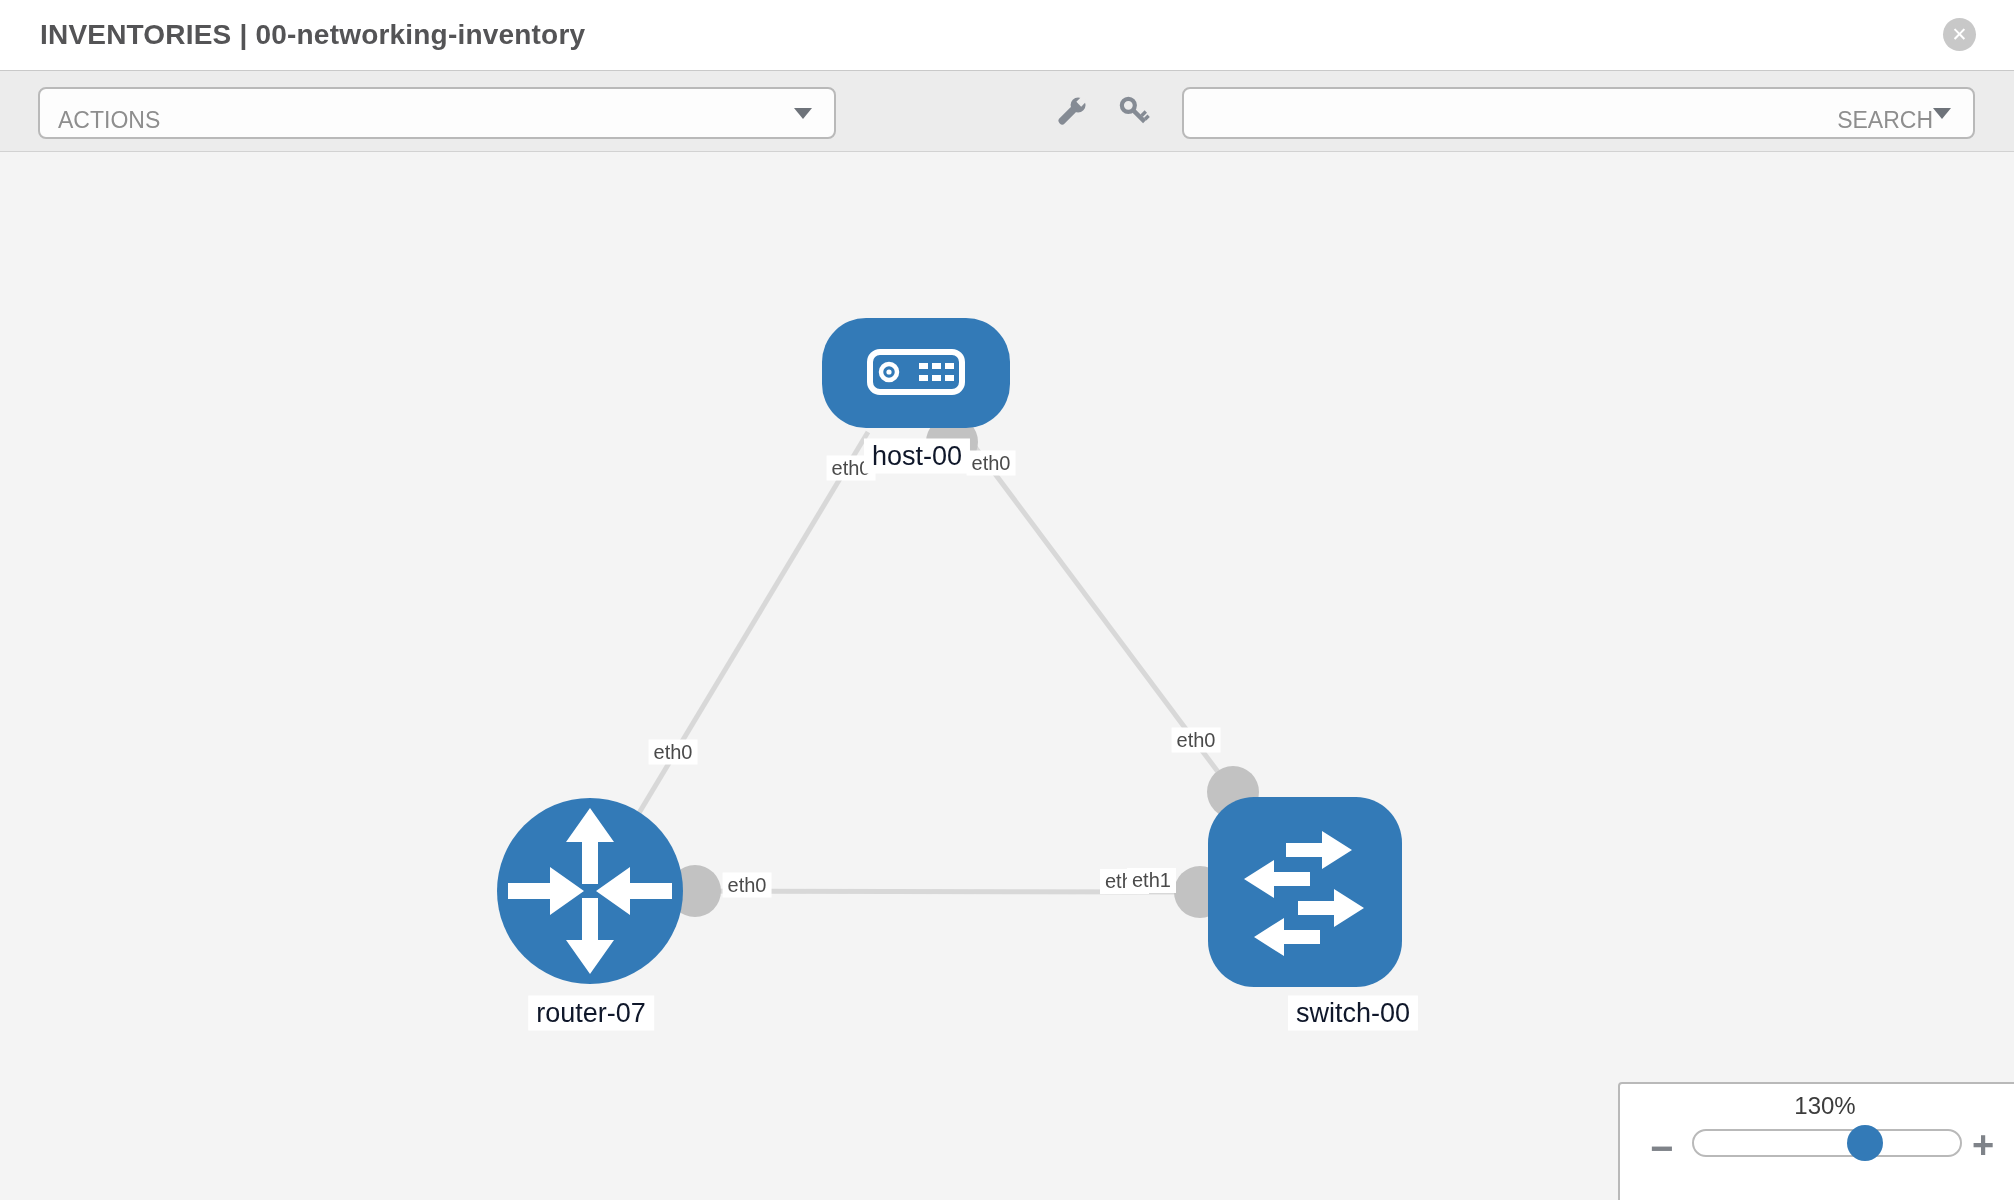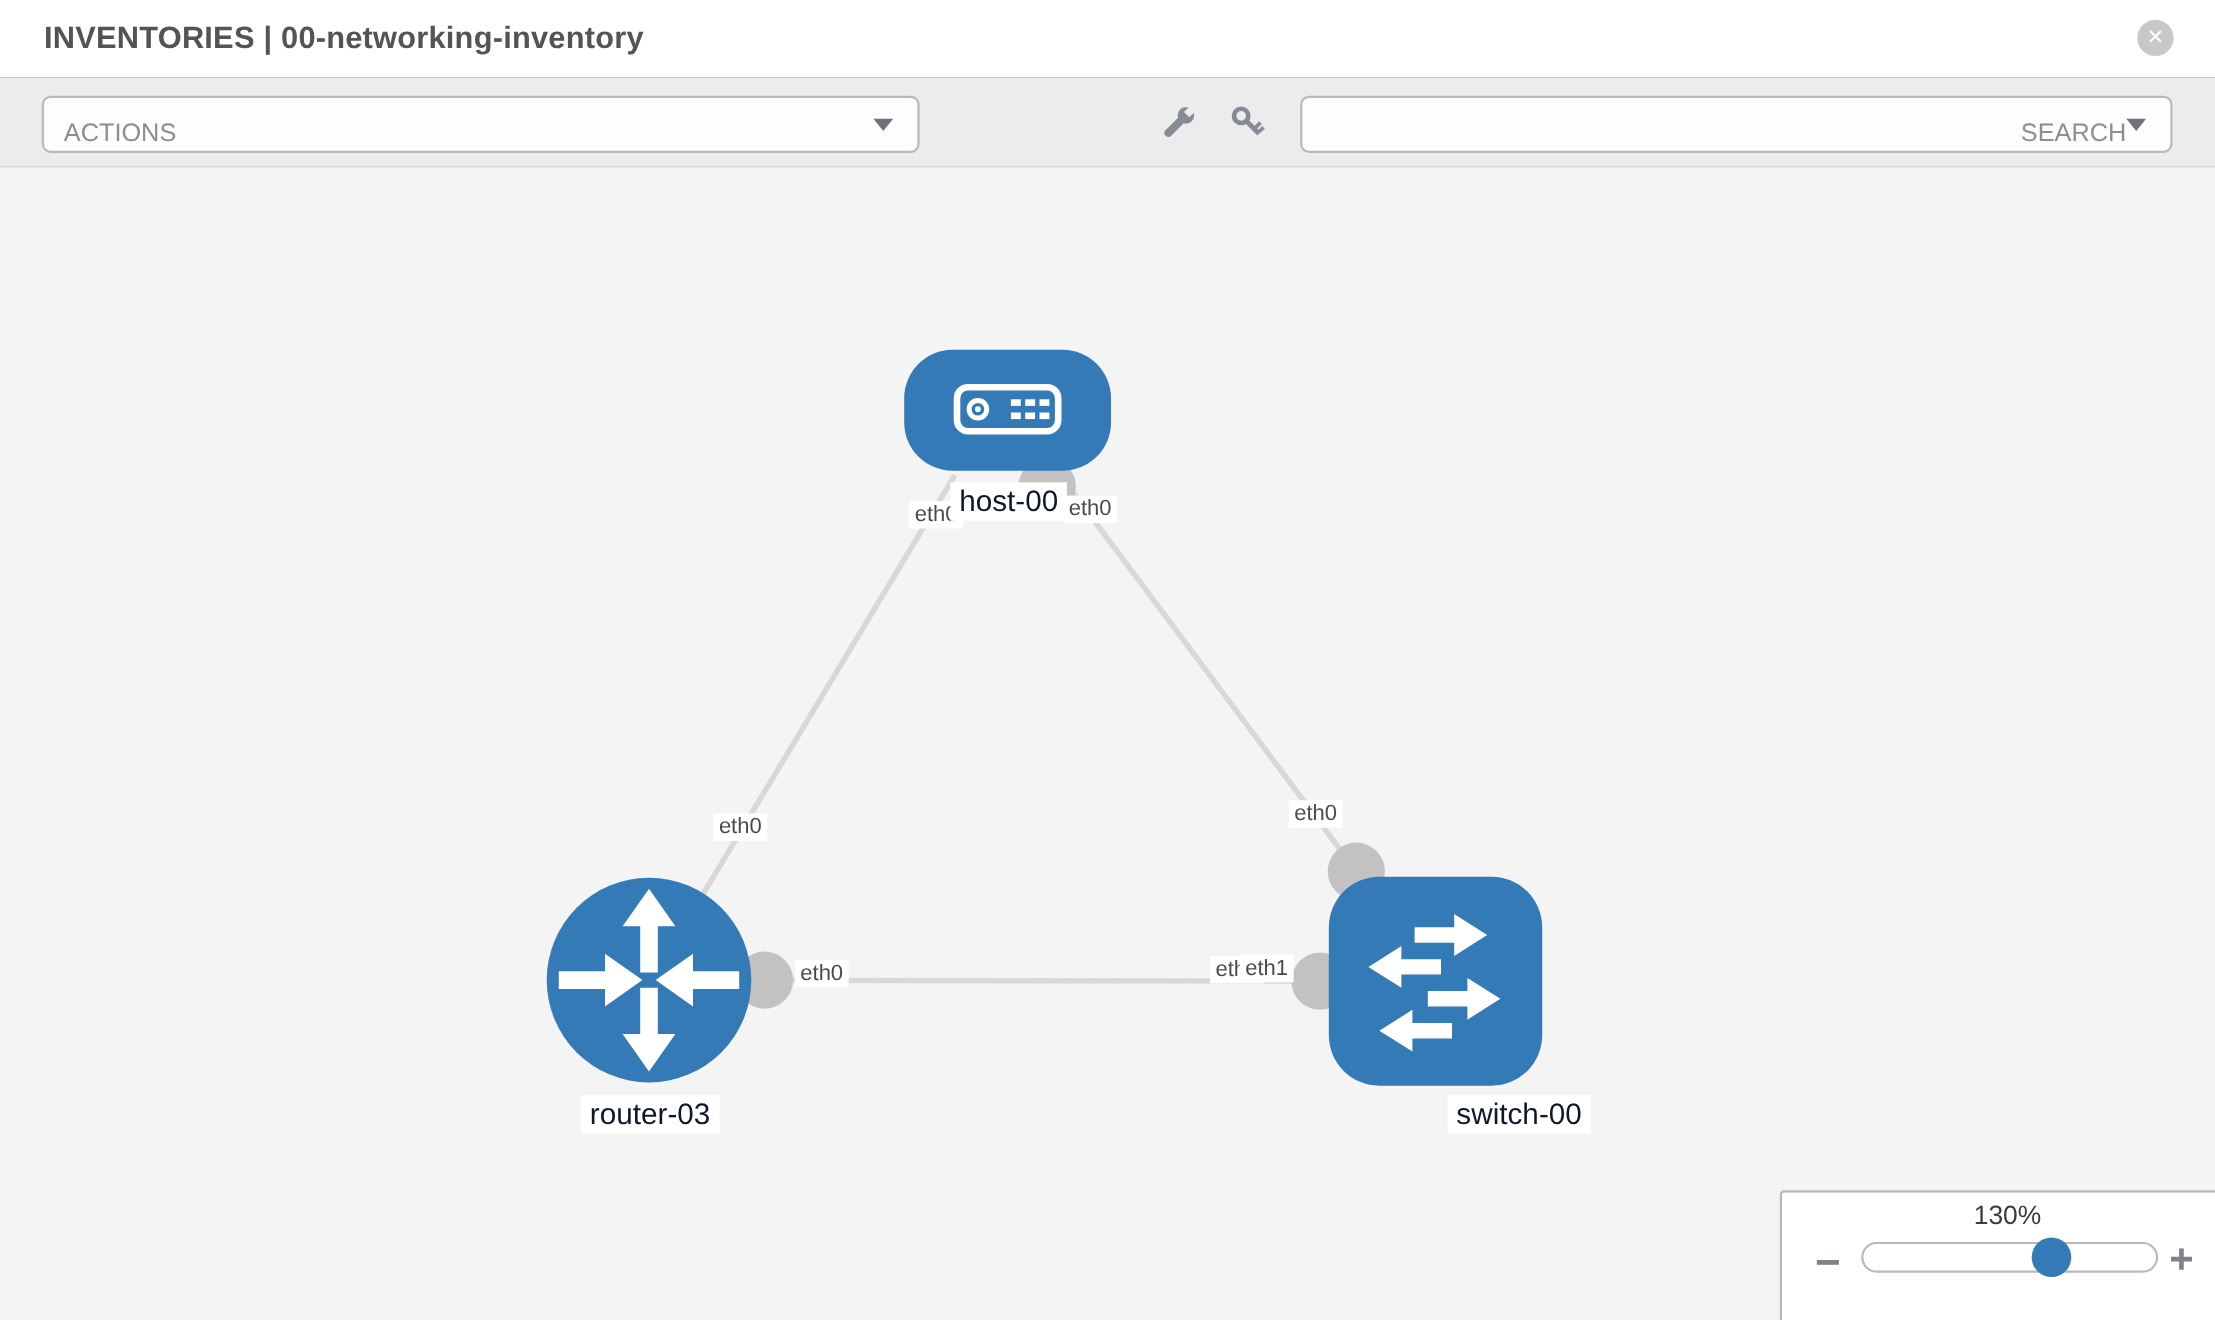--- a/index.html
+++ b/index.html
@@ -138,22 +138,22 @@
 
 <div class="iflabel" style="left:851px;top:468px">eth0</div>
 <div class="iflabel" style="left:991px;top:463px">eth0</div>
 <div class="iflabel" style="left:673px;top:752px">eth0</div>
 <div class="iflabel" style="left:1196px;top:740px">eth0</div>
 <div class="iflabel" style="left:747px;top:885px">eth0</div>
 <div class="iflabel-raw" style="left:1100px;top:869px">eth1</div>
 <div class="iflabel-raw" style="left:1127px;top:868px">eth1</div>
 
 <div class="nodelabel" style="left:917px;top:456px">host-00</div>
-<div class="nodelabel" style="left:591px;top:1013px">router-03</div>
-<div class="nodelabel" style="left:1381px;top:1013px">switch-00</div>
+<div class="nodelabel" style="left:591px;top:1013px">router-07</div>
+<div class="nodelabel" style="left:1353px;top:1013px">switch-00</div>
 
 <div class="zoom-panel">
   <div class="zoom-level">130%</div>
   <div class="zoom-minus">−</div>
   <div class="zoom-track"></div>
   <div class="zoom-thumb"></div>
   <div class="zoom-plus">+</div>
 </div>
 
 <div class="header">

